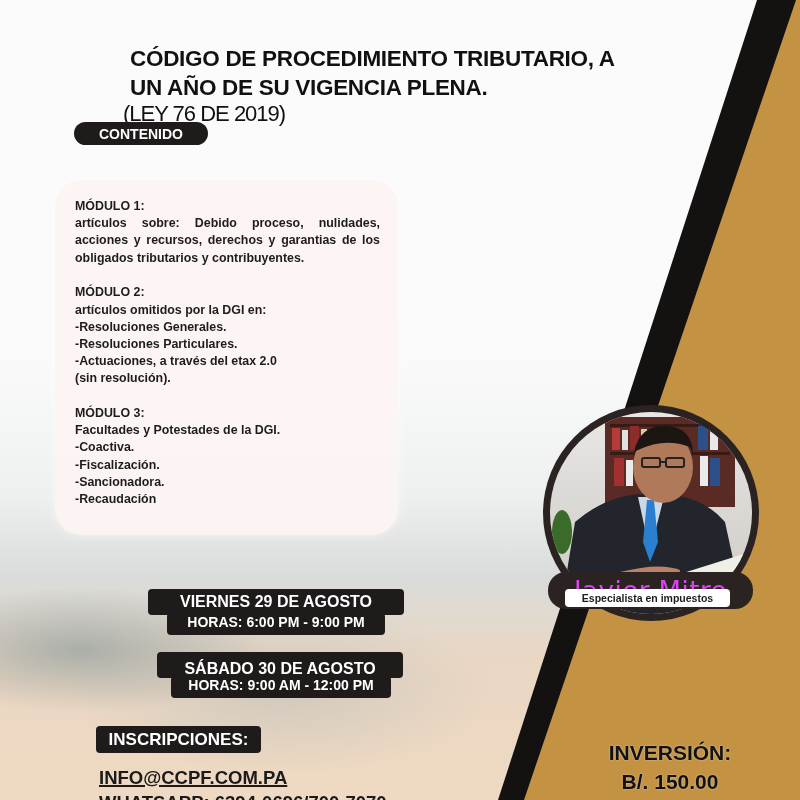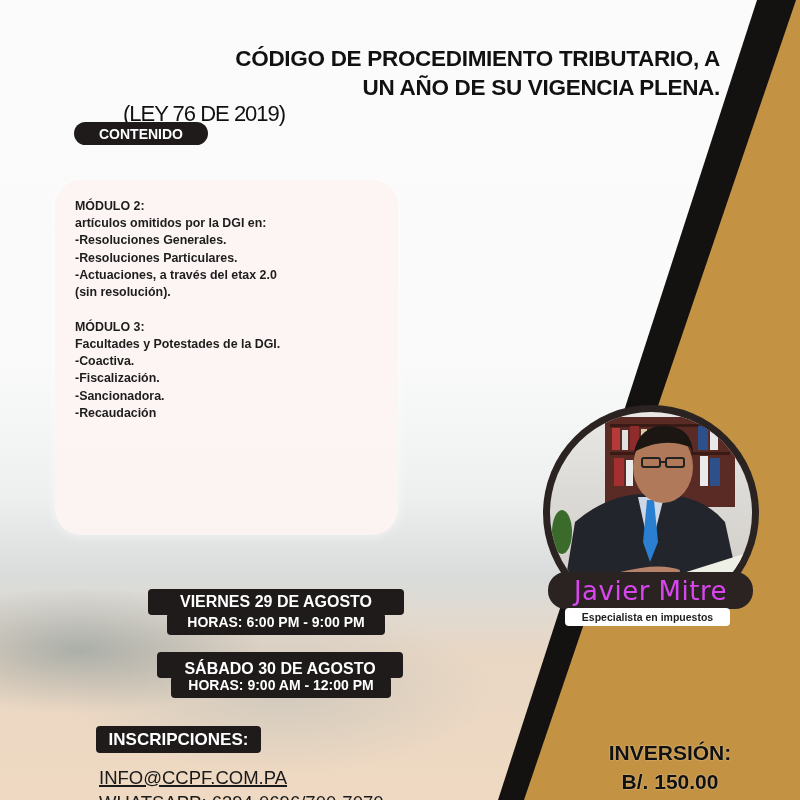--- a/index.html
+++ b/index.html
@@ -13,21 +13,21 @@
         radial-gradient(ellipse 300px 120px at 280px 690px, rgba(160,175,178,0.35), rgba(160,175,178,0) 70%),
         linear-gradient(180deg, #fbfbfb 0%, #fafafa 45%, #eef0f0 62%, #d9dcdb 72%, #e9d7c4 82%, #efd9c2 100%);
     }
     .stage { position: absolute; inset: 0; }
 
     
     .diag { position: absolute; inset: 0; pointer-events: none; }
 
     .title {
       position: absolute; left: 130px; width: 590px; top: 44px;
-      text-align: right; font-weight: 700; font-size: 22.5px; line-height: 29px;
+      text-align: left; font-weight: 700; font-size: 22.5px; line-height: 29px;
       letter-spacing: -0.3px; color: #111;
     }
     .subtitle {
       position: absolute; left: 123px; width: 590px; top: 101px;
       text-align: left; font-size: 22px; line-height: 26px; color: #111;
       letter-spacing: -1px;
     }
 
     .pill {
       position: absolute; background: #1f1b1b; color: #fff; font-weight: 700;
@@ -59,42 +59,42 @@
     .day-1-top { left: 148px; top: 589px; width: 256px; height: 26px; padding-top: 2px; }
     .day-1-bot { left: 167px; top: 613px; width: 218px; height: 22px; }
     .day-2-top { left: 157px; top: 652px; width: 246px; height: 26px; padding-top: 6px; }
     .day-2-bot { left: 171px; top: 676px; width: 220px; height: 22px; }
 
     .inscripciones-pill {
       left: 96px; top: 726px; width: 165px; height: 27px; border-radius: 4px;
       font-size: 17px; justify-content: center;
     }
     .contact {
-      position: absolute; left: 99px; font-weight: 400; font-size: 18.5px; color: #1a1a1a;
+      position: absolute; left: 99px; font-weight: 700; font-size: 18.5px; color: #1a1a1a;
       white-space: nowrap;
     }
     .email { top: 767px; text-decoration: underline; text-decoration-thickness: 2px; }
     .whatsapp { top: 792px; }
 
     .photo-wrap {
       position: absolute; left: 543px; top: 405px; width: 216px; height: 216px;
       border-radius: 50%; background: #2a2322; padding: 7px;
     }
     .photo {
       width: 100%; height: 100%; border-radius: 50%; overflow: hidden; position: relative;
       background: linear-gradient(180deg, #e9e8e6 0%, #dcdad6 40%, #cfcbc6 100%);
     }
     .name-pill {
       position: absolute; left: 548px; top: 572px; width: 205px; height: 37px;
       background: #2a2322; border-radius: 18px; color: #d946ef;
       font-family: "DejaVu Sans", sans-serif; font-size: 26px; letter-spacing: 0.5px;
       display: flex; align-items: center; justify-content: center;
     }
     .role-pill {
-      position: absolute; left: 565px; top: 608px; width: 165px; height: 18px;
+      position: absolute; left: 565px; top: 589px; width: 165px; height: 18px;
       background: #fff; border-radius: 4px; color: #1d1d1d; font-weight: 700;
       font-size: 10.5px; display: flex; align-items: center; justify-content: center;
     }
 
     .inversion {
       position: absolute; left: 570px; width: 200px; text-align: center; font-weight: 700;
       color: #111; text-shadow: 0 0 2px rgba(255,240,210,0.7);
     }
     .inv-label { top: 741px; font-size: 21px; }
     .inv-price { top: 770px; font-size: 21px; }
@@ -111,20 +111,24 @@
 
   <div class="title">
     <span>CÓDIGO DE PROCEDIMIENTO TRIBUTARIO, A</span><br>
     <span>UN AÑO DE SU VIGENCIA PLENA.</span>
   </div>
   <div class="subtitle">(LEY 76 DE 2019)</div>
 
   <div class="pill contenido-pill">CONTENIDO</div>
 
   <div class="card card-1">
+    <div class="module">
+      <span class="module-line">MÓDULO 1:</span>
+      <span class="module-line justify">artículos sobre: Debido proceso, nulidades, acciones y recursos, derechos y garantias de los obligados tributarios y contribuyentes.</span>
+    </div>
     <div class="module">
       <span class="module-line">MÓDULO 2:</span>
       <span class="module-line">artículos omitidos por la DGI en:</span>
       <span class="module-line">-Resoluciones Generales.</span>
       <span class="module-line">-Resoluciones Particulares.</span>
       <span class="module-line">-Actuaciones, a través del etax 2.0</span>
       <span class="module-line">(sin resolución).</span>
     </div>
     <div class="module">
       <span class="module-line">MÓDULO 3:</span>

